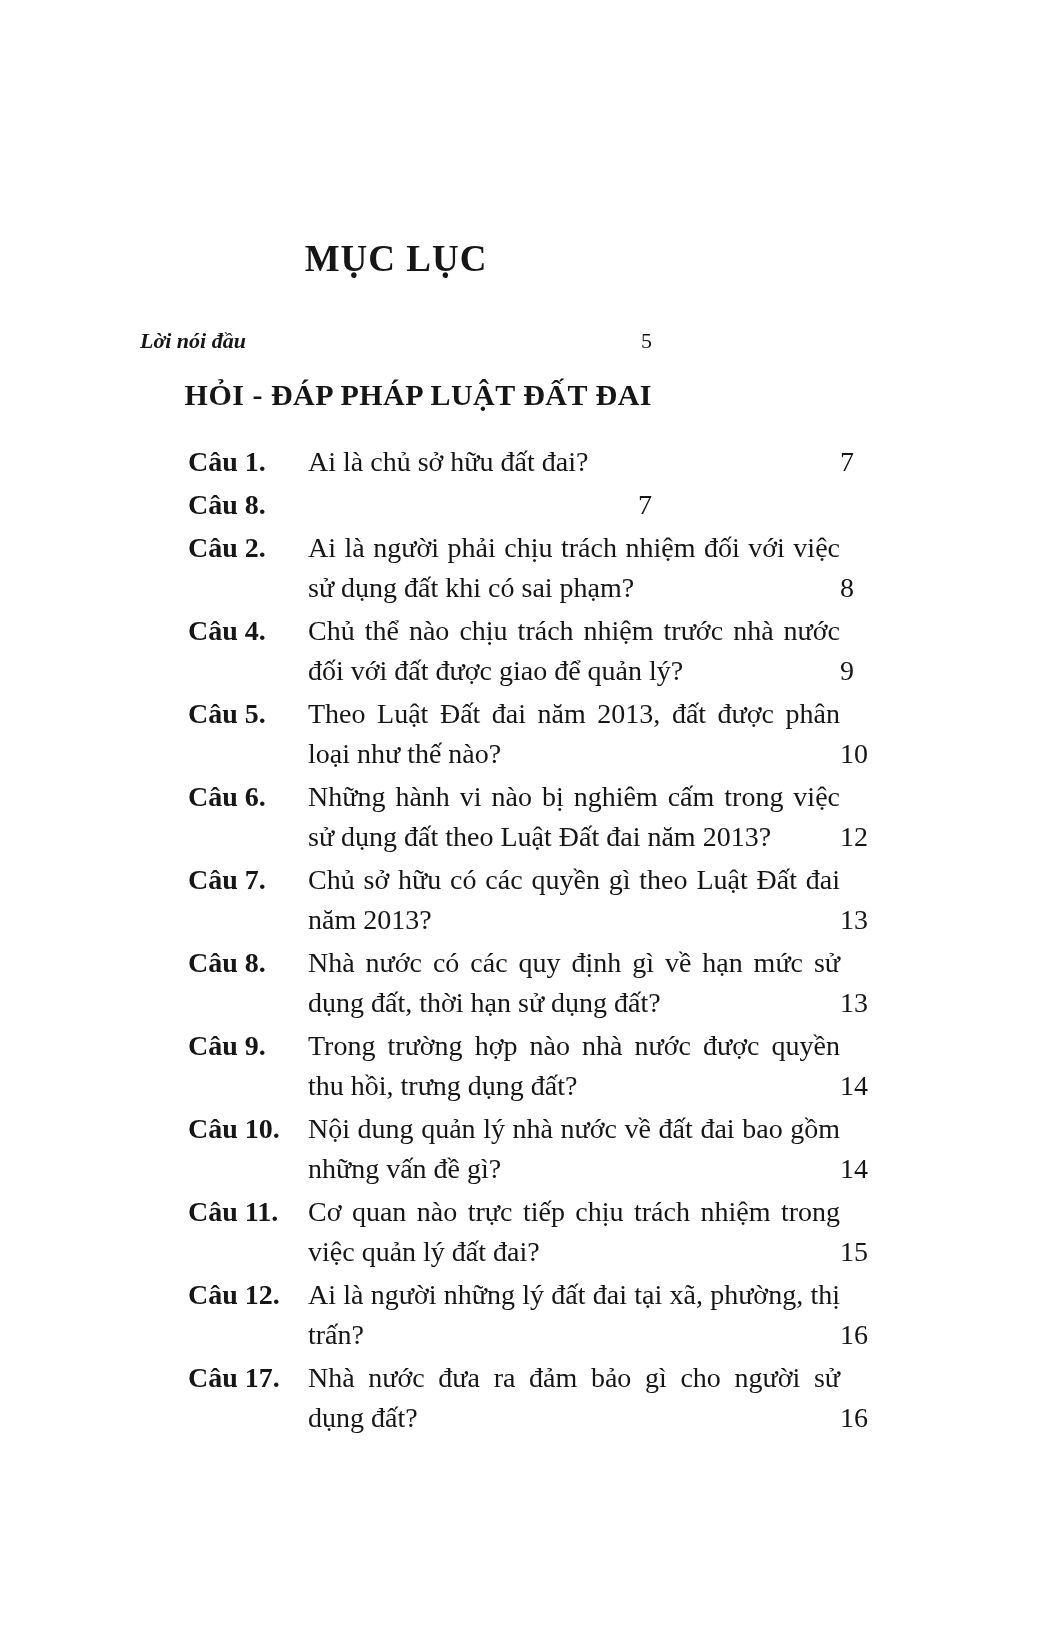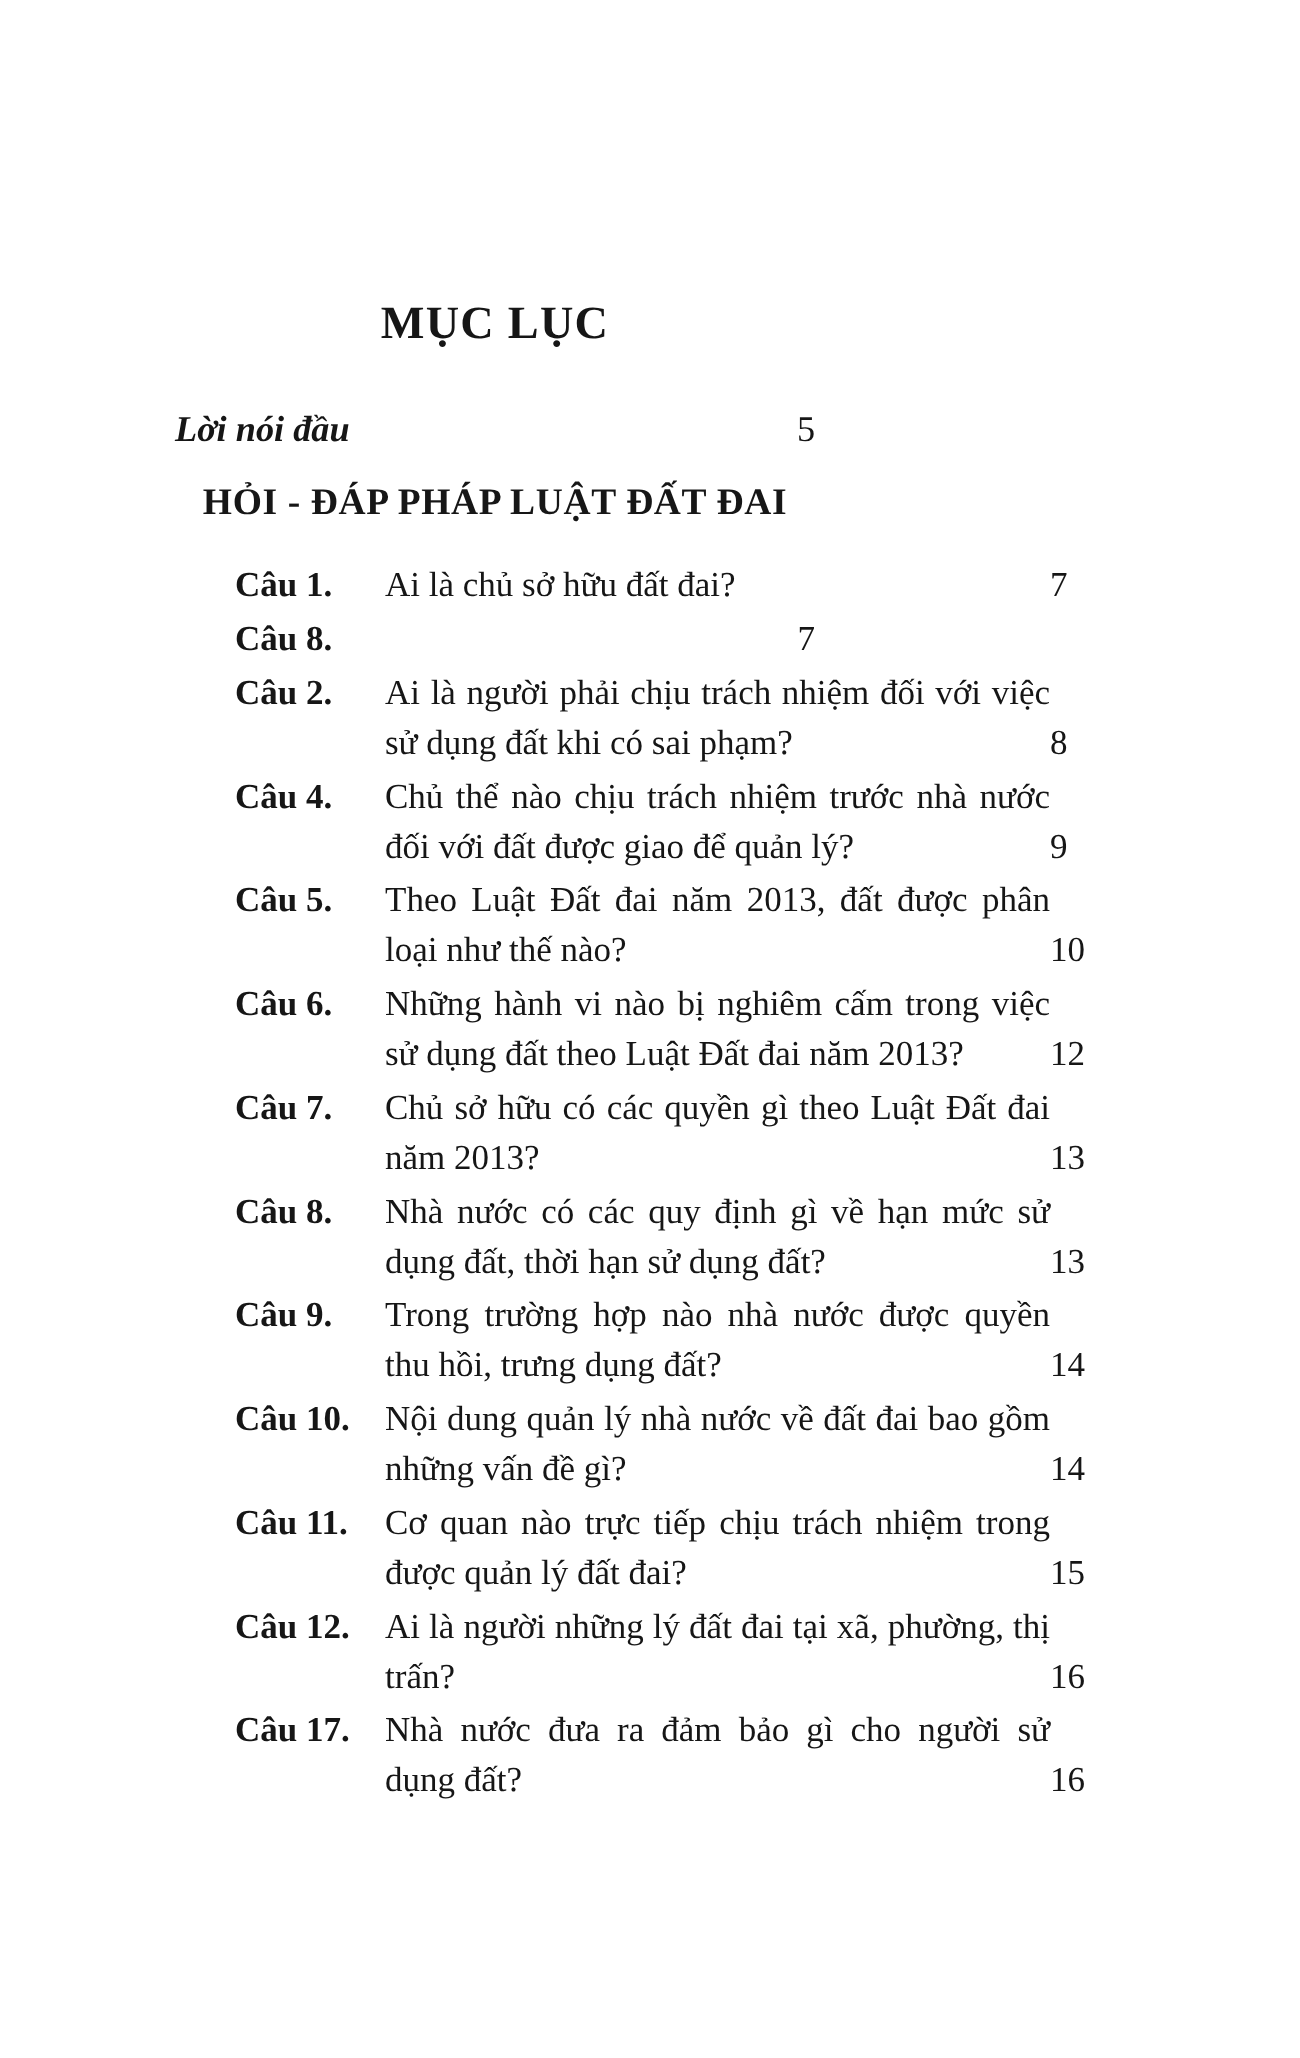--- a/index.html
+++ b/index.html
@@ -24,33 +24,33 @@
   .doc-title {
     text-align: center;
     font-size: 37px;
     font-weight: bold;
     letter-spacing: 1px;
     margin: 0 0 48px 0;
   }
   .preface-row {
     display: flex;
     align-items: baseline;
-    font-size: 29px;
+    font-size: 22px;
     margin: 0 0 24px 0;
   }
   .preface-label {
     font-weight: bold;
     font-style: italic;
     flex: 1;
   }
   .preface-page {
     text-align: right;
   }
   .section-heading {
-    text-align: center;
+    text-align: right;
     font-size: 30px;
     font-weight: bold;
     margin: 0 0 30px 0;
     letter-spacing: 0.5px;
   }
   .toc {
     font-size: 28px;
     line-height: 40px;
   }
   .toc-row {
@@ -144,21 +144,21 @@
     </div>
 
     <div class="toc-row">
       <span class="toc-label">Câu 10.</span>
       <span class="toc-text">Nội dung quản lý nhà nước về đất đai bao gồm những vấn đề gì?</span>
       <span class="toc-page">14</span>
     </div>
 
     <div class="toc-row">
       <span class="toc-label">Câu 11.</span>
-      <span class="toc-text">Cơ quan nào trực tiếp chịu trách nhiệm trong được quản lý đất đai?</span>
+      <span class="toc-text">Cơ quan nào trực tiếp chịu trách nhiệm trong việc quản lý đất đai?</span>
       <span class="toc-page">15</span>
     </div>
 
     <div class="toc-row">
       <span class="toc-label">Câu 12.</span>
       <span class="toc-text">Ai là người những lý đất đai tại xã, phường, thị trấn?</span>
       <span class="toc-page">16</span>
     </div>
 
     <div class="toc-row">

